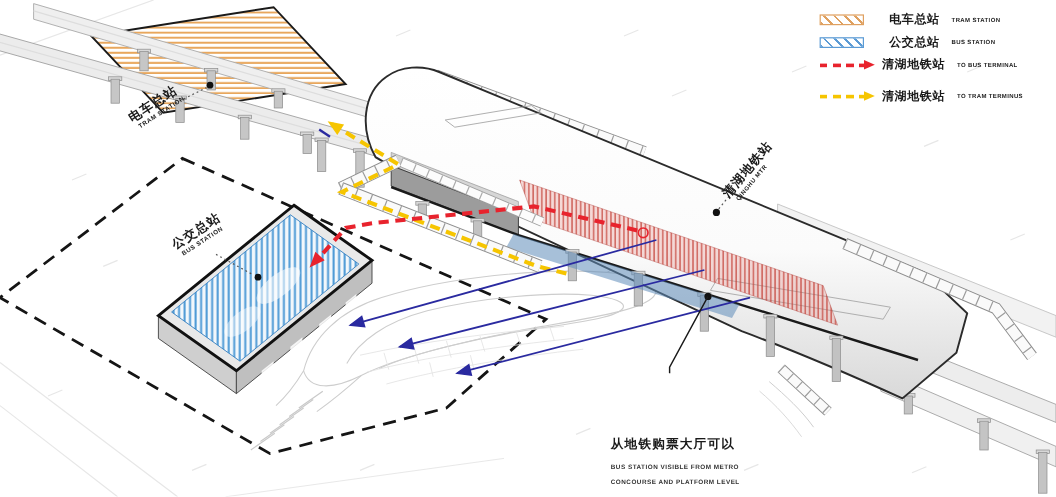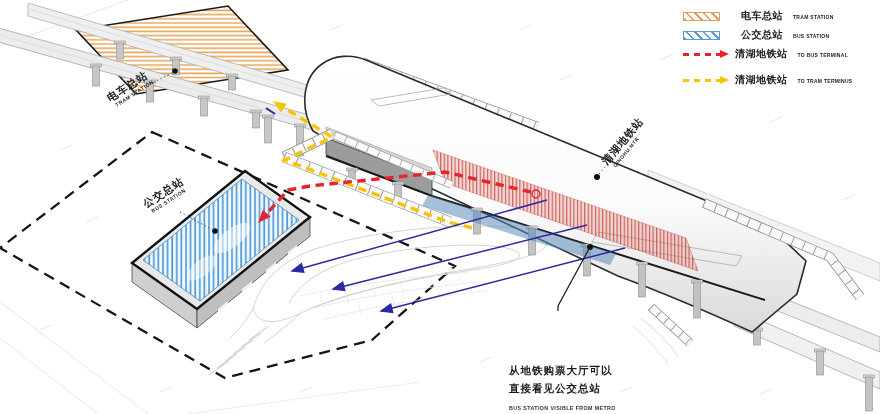--- a/index.html
+++ b/index.html
@@ -306,20 +306,19 @@
           <span class="dash yel"></span>
           <span class="tri yel"></span>
         </span>
     <span class="zh">清湖地铁站</span>
     <span class="en">TO TRAM TERMINUS</span>
   </div>
 </div>
 
 <div class="annot">
   <div class="azh">从地铁购票大厅可以</div>
-  <div class="azh">直接看见公交总站</div>
   <div class="aen">
     <div>BUS STATION VISIBLE FROM METRO</div>
     <div>CONCOURSE AND PLATFORM LEVEL</div>
   </div>
 </div>
 
 </div>
 
 </body></html>

